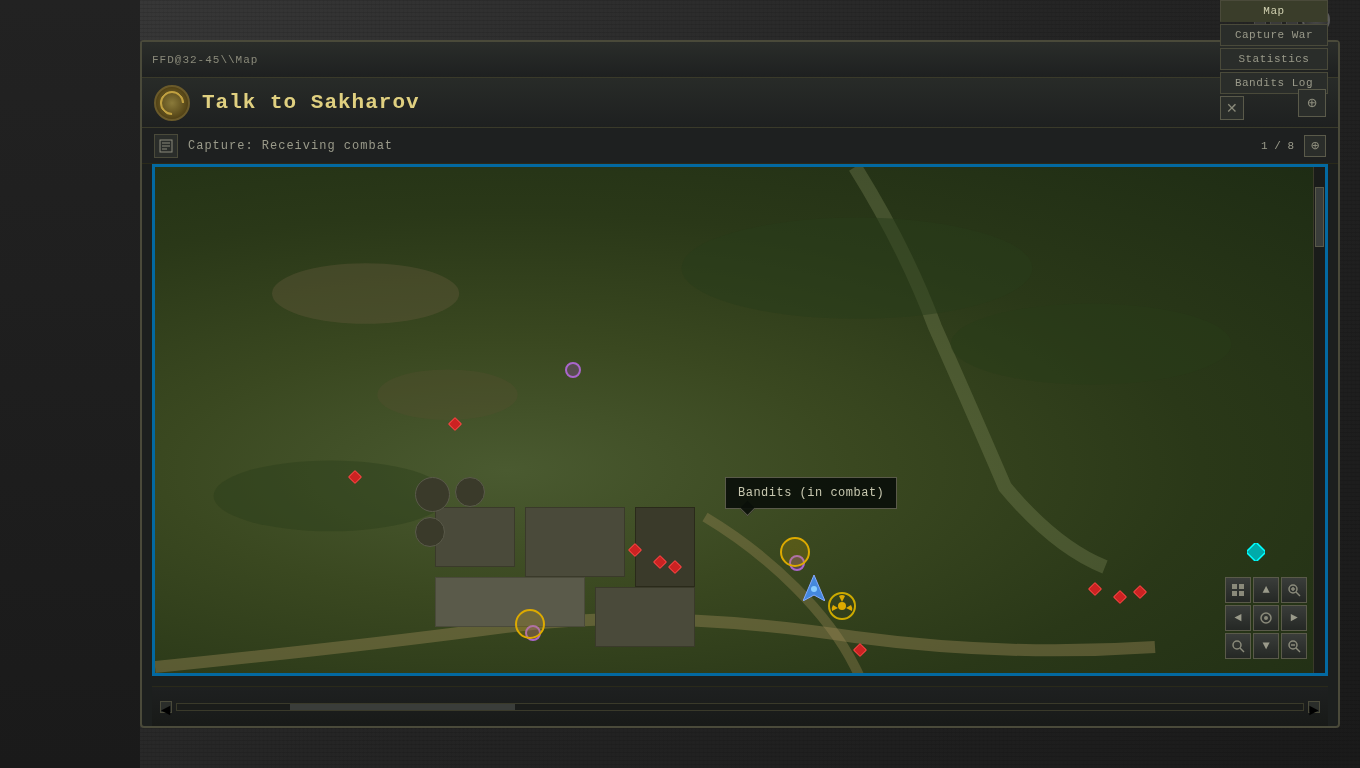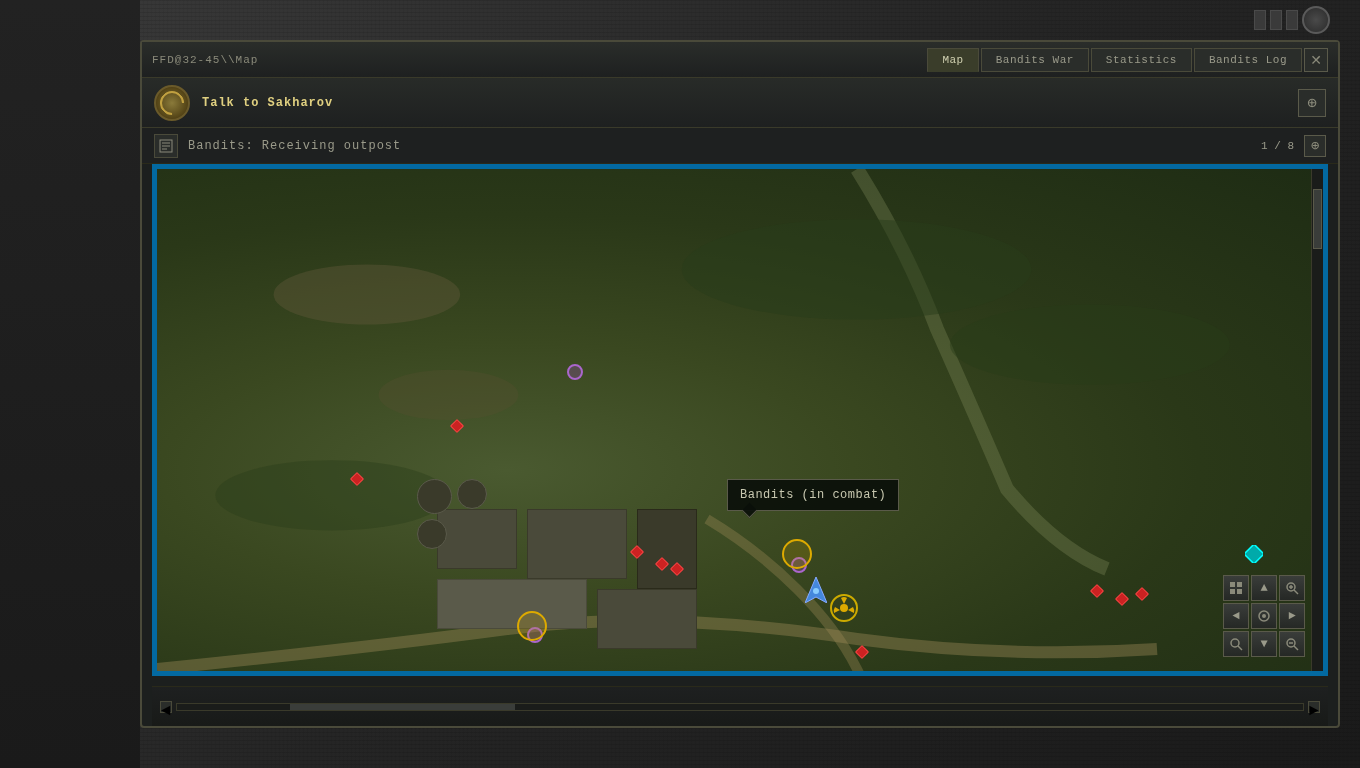--- a/index.html
+++ b/index.html
@@ -54,20 +54,21 @@
 
     .path-label {
       color: #8a8a7a;
       font-size: 11px;
       letter-spacing: 1px;
     }
 
     .tab-group {
       display: flex;
       gap: 2px;
+      flex-direction: column;
     }
 
     .tab-btn {
       background: #2a2d2a;
       border: 1px solid #4a4a3a;
       color: #9a9a8a;
       font-family: 'Courier New', monospace;
       font-size: 11px;
       padding: 4px 14px;
       cursor: pointer;
@@ -121,21 +122,21 @@
       width: 20px;
       height: 20px;
       border: 2px solid #c0a040;
       border-radius: 50%;
       border-right-color: transparent;
       transform: rotate(45deg);
     }
 
     .quest-title {
       color: #e0d080;
-      font-size: 12px;
+      font-size: 21px;
       font-weight: bold;
       letter-spacing: 1px;
       flex: 1;
     }
 
     .expand-btn {
       width: 28px;
       height: 28px;
       background: #2a2d2a;
       border: 1px solid #5a5a4a;
@@ -198,21 +199,21 @@
     }
 
     
     .map-container {
       position: absolute;
       top: 122px;
       left: 10px;
       right: 10px;
       bottom: 50px;
       background: #2a3020;
-      border: 5px solid #0369a1;
+      border: 3px solid #0369a1;
       overflow: hidden;
     }
 
     
     .map-bg {
       position: absolute;
       inset: 0;
       background: 
         radial-gradient(ellipse at 30% 60%, #4a5a30 0%, #3a4820 30%, #2a3818 60%, #1e2c14 100%);
     }
@@ -399,21 +400,21 @@
     <div class="deco-bar"></div>
     <div class="deco-circle"></div>
   </div>
 
   <div class="main-panel">
 
     <div class="top-bar">
       <span class="path-label">FFD@32-45\\Map</span>
       <div class="tab-group">
         <button class="tab-btn active">Map</button>
-        <button class="tab-btn">Bandits War</button>
+        <button class="tab-btn">Capture War</button>
         <button class="tab-btn">Statistics</button>
         <button class="tab-btn">Bandits Log</button>
         <button class="close-btn">✕</button>
       </div>
     </div>
 
     <div class="quest-header">
       <div class="quest-icon"></div>
       <span class="quest-title">Talk to Sakharov</span>
       <div class="expand-btn">⊕</div>
@@ -421,21 +422,21 @@
 
     <div class="sub-quest-bar">
       <div class="sub-quest-icon">
         <svg width="14" height="14" viewBox="0 0 14 14">
           <rect x="1" y="1" width="12" height="12" fill="none" stroke="#8a8a7a" stroke-width="1"></rect>
           <line x1="3" y1="4" x2="11" y2="4" stroke="#8a8a7a" stroke-width="1"></line>
           <line x1="3" y1="7" x2="11" y2="7" stroke="#8a8a7a" stroke-width="1"></line>
           <line x1="3" y1="10" x2="8" y2="10" stroke="#8a8a7a" stroke-width="1"></line>
         </svg>
       </div>
-      <span class="sub-quest-text">Bandits:  Receiving outpost</span>
+      <span class="sub-quest-text">Capture:  Receiving combat</span>
       <span class="quest-counter">1 / 8</span>
       <div class="expand-btn-sm">⊕</div>
     </div>
 
     <div class="map-container">
       <div class="map-bg"></div>
 
       <svg style="position:absolute;inset:0;width:100%;height:100%;pointer-events:none;">
 
         <ellipse cx="18%" cy="25%" rx="8%" ry="6%" fill="rgba(100,90,60,0.4)"></ellipse>

